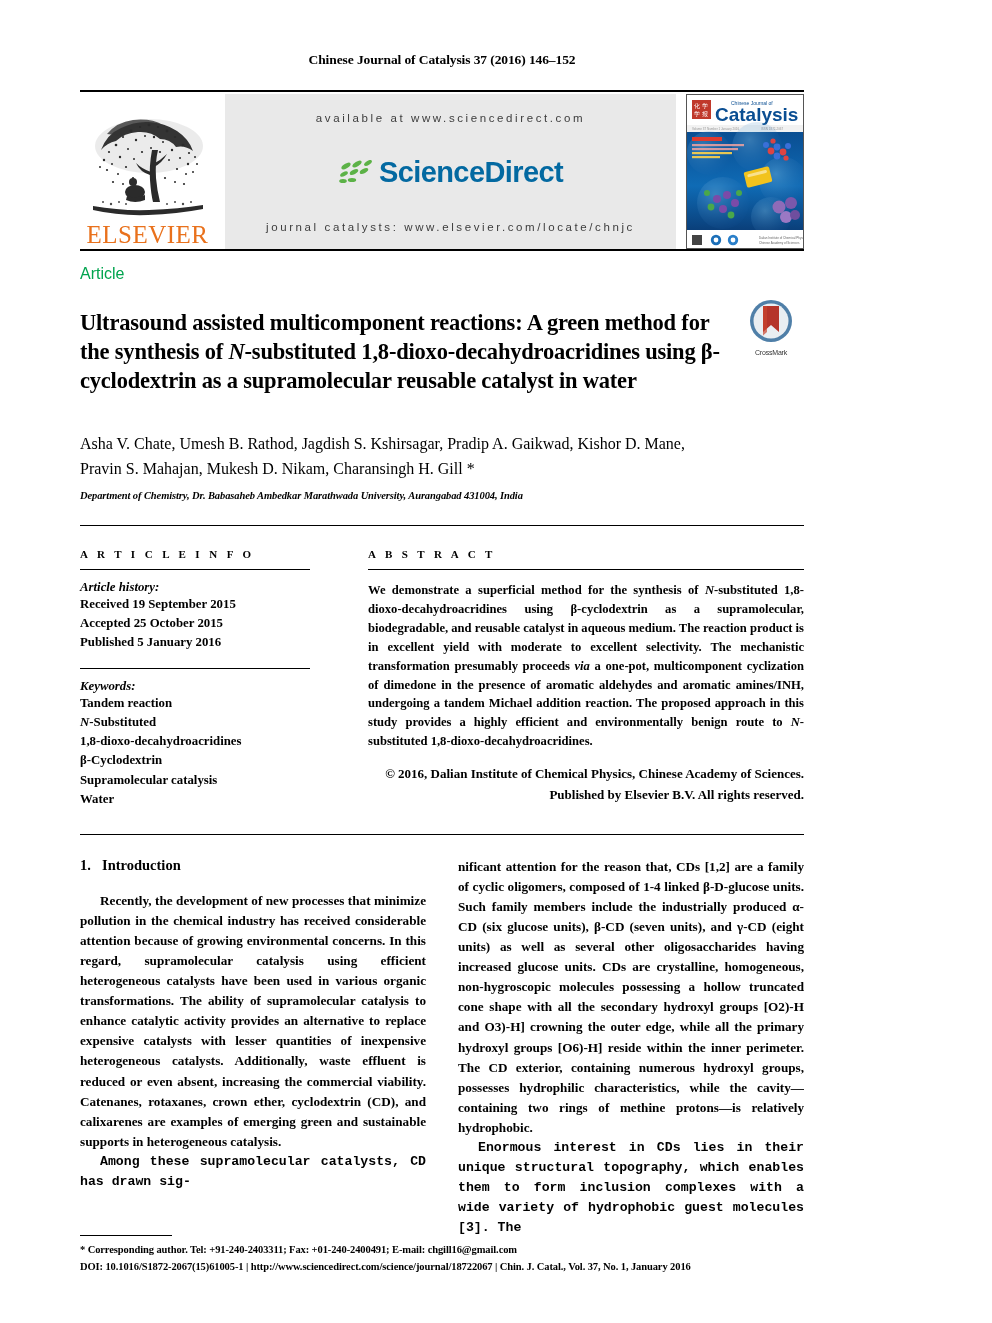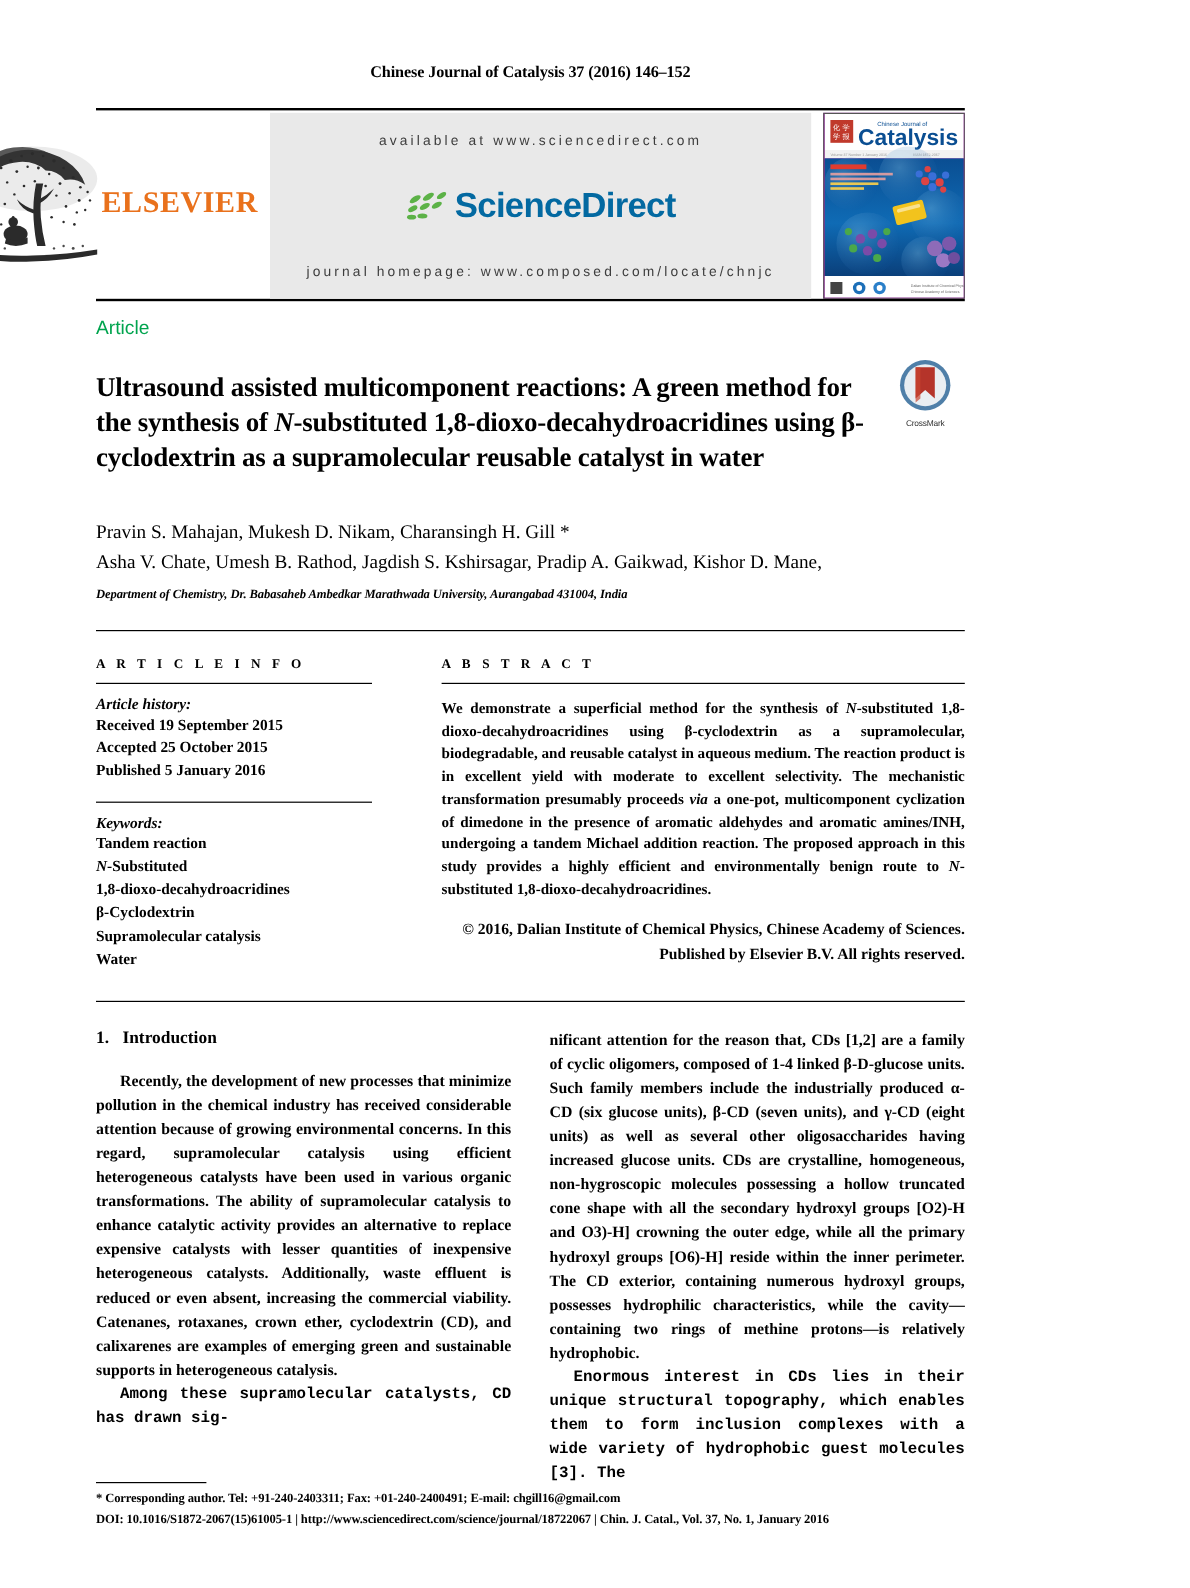--- a/index.html
+++ b/index.html
@@ -33,25 +33,24 @@
   .masthead {
     display: flex;
     align-items: stretch;
     height: 155px;
     margin-top: 2px;
   }
   .elsevier-logo {
     width: 135px;
     flex: 0 0 135px;
     display: flex;
-    flex-direction: row;
+    flex-direction: column;
     justify-content: flex-end;
     align-items: center;
     padding-bottom: 2px;
-    font-weight: bold;
   }
   .tree-wrap { width: 118px; height: 112px; }
   .elsevier-word {
     font-family: "Liberation Serif", serif;
     font-size: 25px;
     letter-spacing: 0.5px;
     color: #E9711C;
     line-height: 1;
     margin-top: -2px;
   }
@@ -333,21 +332,21 @@
               <ellipse cx="6" cy="14" rx="4.2" ry="2.1" transform="rotate(-28 6 14)"></ellipse>
               <ellipse cx="16" cy="12" rx="4.6" ry="2.2" transform="rotate(-28 16 12)"></ellipse>
               <ellipse cx="26" cy="11" rx="4.6" ry="2.2" transform="rotate(-28 26 11)"></ellipse>
               <ellipse cx="5" cy="21" rx="3.8" ry="2"></ellipse>
               <ellipse cx="14" cy="20" rx="4.2" ry="2.1"></ellipse>
             </g>
           </svg>
         </span>
         <span class="sd-word">ScienceDirect</span>
       </div>
-      <div class="sd-line">journal homepage: www.composed.com/locate/chnjc</div>
+      <div class="sd-line">journal catalysts: www.elsevier.com/locate/chnjc</div>
     </div>
 
     <div class="cover">
       <svg viewBox="0 0 118 155" width="118" height="155" xmlns="http://www.w3.org/2000/svg">
         <defs>
           <radialGradient id="bub" cx="35%" cy="35%" r="70%">
             <stop offset="0%" stop-color="#9fd8f5" stop-opacity="0.85"></stop>
             <stop offset="100%" stop-color="#1b5fa8" stop-opacity="0.25"></stop>
           </radialGradient>
           <linearGradient id="cbg" x1="0" y1="0" x2="0" y2="1">
@@ -448,22 +447,22 @@
         <circle cx="23" cy="23" r="21" fill="#4f7fa8"></circle>
         <circle cx="23" cy="23" r="17.5" fill="#e9eef2"></circle>
         <path d="M15 8 h16 v26 l-8-7 -8 7 z" fill="#b5342a"></path>
         <path d="M15 8 h4 v26 l-4 3.5 z" fill="#c9452f" opacity="0.7"></path>
       </svg>
       <div class="crossmark-label">CrossMark</div>
     </div>
   </div>
 
   <div class="authors">
+    <div>Asha V. Chate, Umesh B. Rathod, Jagdish S. Kshirsagar, Pradip A. Gaikwad, Kishor D. Mane,</div>
     <div>Pravin S. Mahajan, Mukesh D. Nikam, Charansingh H. Gill *</div>
-    <div>Asha V. Chate, Umesh B. Rathod, Jagdish S. Kshirsagar, Pradip A. Gaikwad, Kishor D. Mane,</div>
   </div>
   <div class="affiliation">Department of Chemistry, Dr. Babasaheb Ambedkar Marathwada University, Aurangabad 431004, India</div>
 
   <div class="rule-thin"></div>
 
   <div class="info-abstract">
     <div class="col-info">
       <div class="sec-head">A R T I C L E   I N F O</div>
       <div class="sec-rule"></div>
       <div class="sub-italic">Article history:</div>

